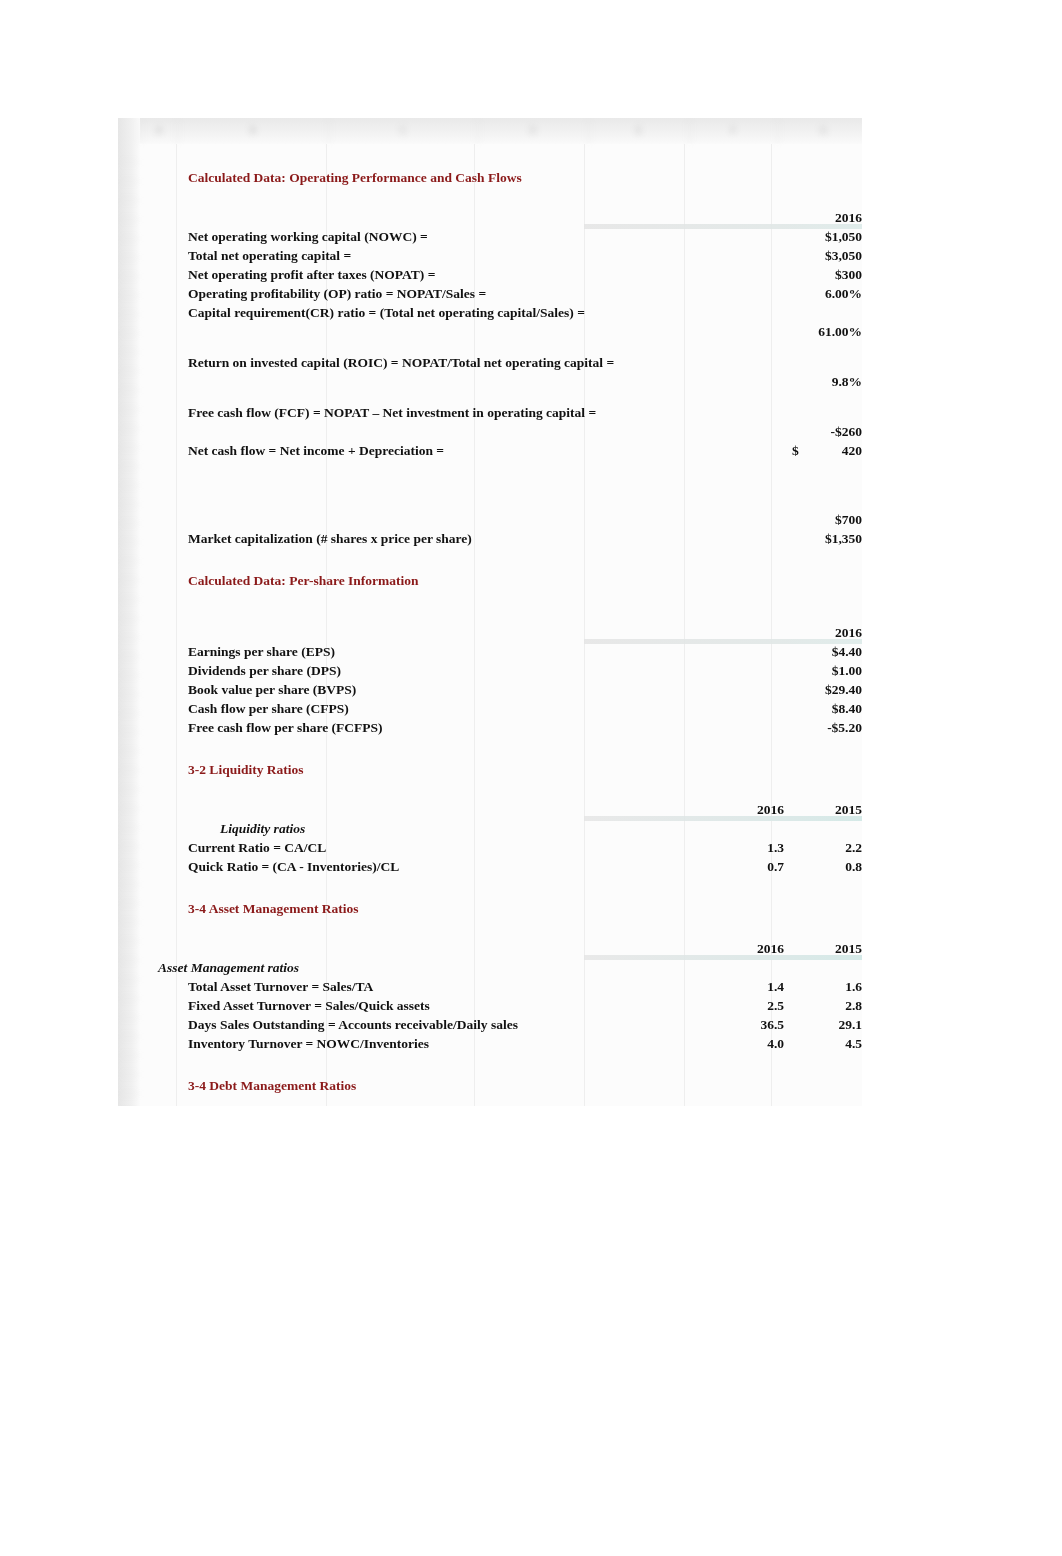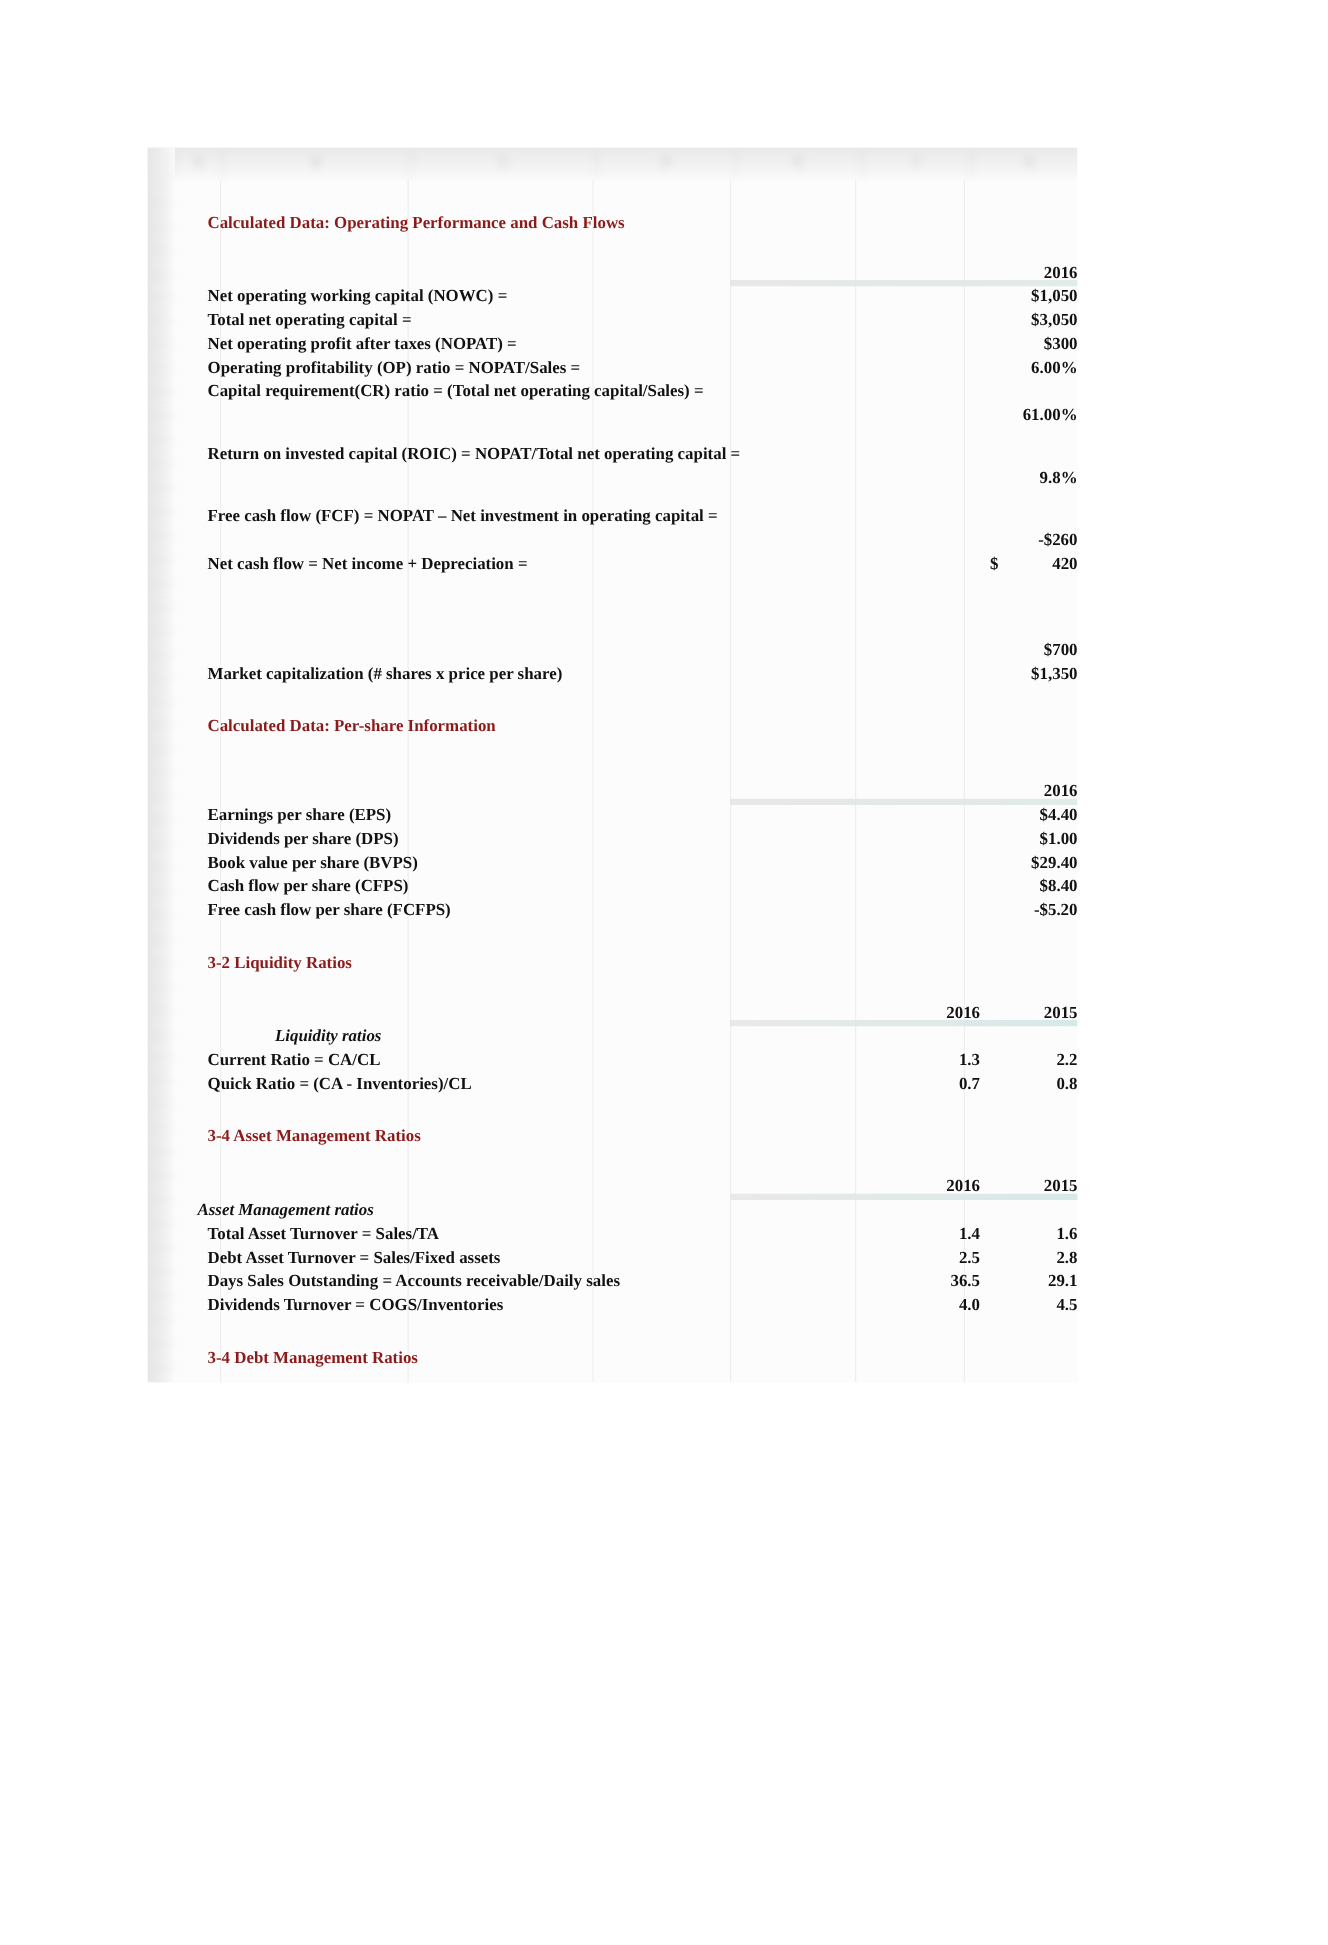--- a/index.html
+++ b/index.html
@@ -105,21 +105,21 @@
     align-items: flex-end;
     height: 19px;
     box-sizing: border-box;
   }
   .row.tall { height: 22px; }
   .row.gap  { height: 12px; }
   .row.gap2 { height: 20px; }
 
   .label {
     flex: 0 0 566px;
-    padding-left: 48px;
+    padding-left: 70px;
     box-sizing: border-box;
     font-size: 13.5px;
     font-weight: bold;
     color: #111111;
     white-space: nowrap;
     line-height: 17px;
   }
   .label.heading { color: #8B1A1A; }
   .label.italic  { font-style: italic; font-weight: bold; padding-left: 102px; }
   .label.italic2 { font-style: italic; font-weight: bold; padding-left: 40px; }
@@ -457,33 +457,33 @@
       <div class="label italic2">Asset Management ratios</div>
     </div>
 
     <div class="row">
       <div class="label">Total Asset Turnover = Sales/TA</div>
       <div class="cell c2016r">1.4</div>
       <div class="cell c2015r">1.6</div>
 
     </div>
     <div class="row">
-      <div class="label">Debt Asset Turnover = Sales/Fixed assets</div>
+      <div class="label">Fixed Asset Turnover = Sales/Quick assets</div>
       <div class="cell c2016r">2.5</div>
       <div class="cell c2015r">2.8</div>
 
     </div>
     <div class="row">
       <div class="label">Days Sales Outstanding = Accounts receivable/Daily sales</div>
       <div class="cell c2016r">36.5</div>
       <div class="cell c2015r">29.1</div>
 
     </div>
     <div class="row">
-      <div class="label">Dividends Turnover = COGS/Inventories</div>
+      <div class="label">Inventory Turnover = NOWC/Inventories</div>
       <div class="cell c2016r">4.0</div>
       <div class="cell c2015r">4.5</div>
 
     </div>
 
     <div class="row gap2"></div>
 
     <div class="row tall">
       <div class="label heading">3-4 Debt Management Ratios</div>
       <div class="cell c2016r"></div>

